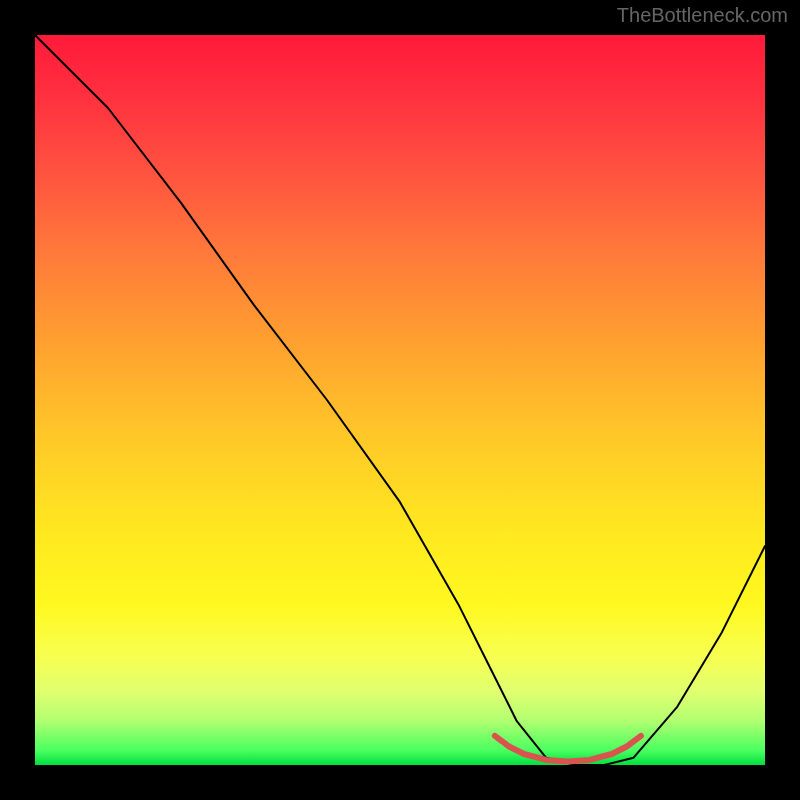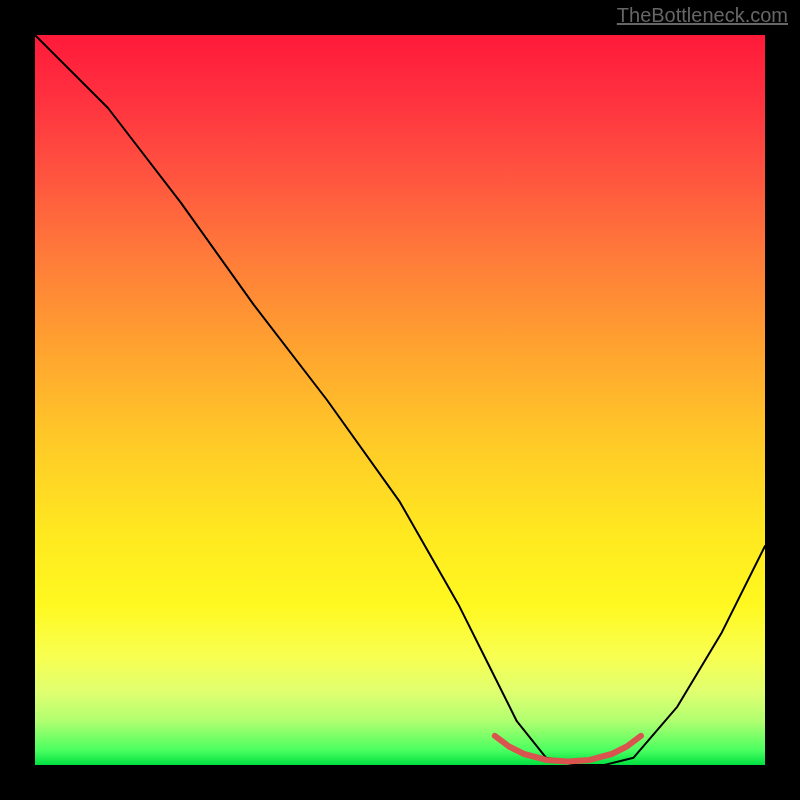--- a/index.html
+++ b/index.html
@@ -10,21 +10,20 @@
     position: relative;
     font-family: Arial, sans-serif;
   }
   .watermark {
     position: absolute;
     top: 4px;
     right: 12px;
     color: #666;
     font-size: 20px;
     z-index: 10;
-    text-decoration: underline;
   }
   .plot-area {
     position: absolute;
     left: 35px;
     top: 35px;
     width: 730px;
     height: 730px;
   }
   .gradient-bg {
     position: absolute;

